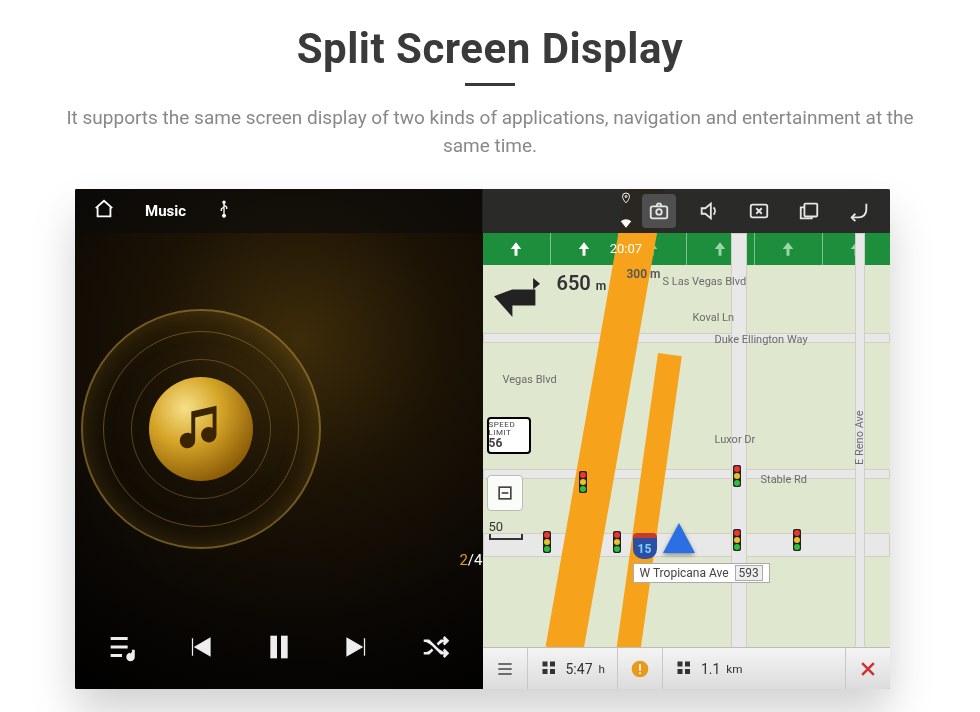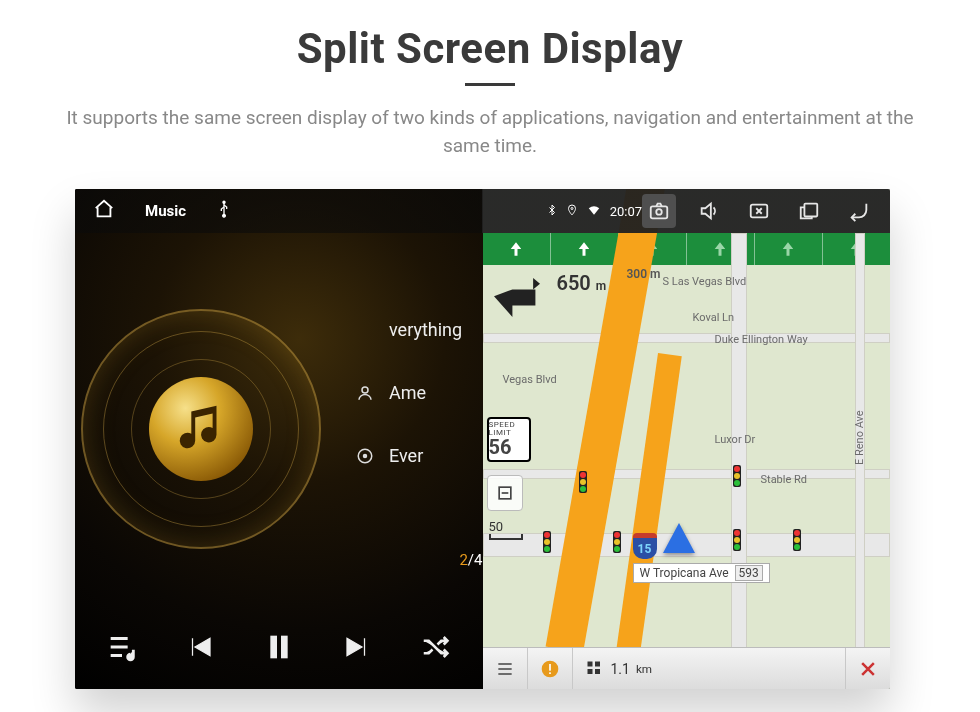--- a/index.html
+++ b/index.html
@@ -49,21 +49,21 @@
     display: flex;
     align-items: center;
     color: #fff;
     background: linear-gradient(to right, rgba(10,10,10,.6) 0%, rgba(10,10,10,.6) 50%, rgba(32,32,32,.95) 50%, rgba(32,32,32,.95) 100%);
     z-index: 50;
     font-size: 15px;
   }
   .topbar .left-group { display:flex; align-items:center; gap:30px; padding-left: 18px;}
   .topbar .spacer { flex:1; }
   .topbar .right-group { display:flex; align-items:center; gap:16px; padding-right: 14px;}
-  .topbar .status-icons { display:flex; align-items:center; gap:8px; font-size:13px;}
+  .topbar .status-icons { display:flex; align-items:center; gap:8px; font-size:13px;flex-direction:column;}
   .topbar .sys-btn { width:34px; height:34px; display:flex; align-items:center; justify-content:center; border-radius:4px;}
   .topbar .sys-btn svg { stroke:#e6e6e6; }
   .topbar .sys-btn.hl { background:#4f4f4f; }
   .tb-label { font-weight:700; }
 
   
   .pane-left {
     position:absolute;
     left:0; top:0;
     width:50%; height:100%;
@@ -177,21 +177,21 @@
   .turn-panel .dists { display:flex; flex-direction:column; font-weight:600;}
   .turn-panel .d2 { font-size:12px; color:#555; margin-top:2px;}
   .turn-panel .d1 { font-size:20px; }
 
   .speed-sign {
     position:absolute; left:4px; top:184px;
     width:44px; background:#fff; border:2px solid #000; border-radius:4px;
     padding:2px 0 3px 0; line-height:1;
   }
   .speed-sign .lbl{font-size:8px; letter-spacing:.5px;}
-  .speed-sign .val{font-size:20px; font-weight:700;}
+  .speed-sign .val{font-size:12px; font-weight:700;}
 
   .zoom-out {
     position:absolute; left:4px; top:242px;
     width:36px; height:36px; background:rgba(255,255,255,.85);
     border:1px solid #bbb; border-radius:4px;
     display:flex; align-items:center; justify-content:center;
   }
   .scale-bar {
     position:absolute; left:6px; top:286px;
     font-size:13px; color:#333;
@@ -343,44 +343,20 @@
       <div class="disc-outer"></div>
       <div class="disc-ring2"></div>
       <div class="disc-ring3"></div>
       <div class="disc-core">
         <svg viewBox="0 0 64 64">
             <path fill="#3b2400" d="M22 14l26-6v30a8 8 0 1 1-4-7V16l-18 4v24a8 8 0 1 1-4-7V14z"></path>
           </svg>
       </div>
     </div>
 
-    <div class="track-list">
-      <div class="track-row">
-        <span class="lead"></span>
-        <span>verything</span>
-      </div>
-      <div class="track-row">
-        <span class="lead">
-          <svg width="18" height="18" viewBox="0 0 24 24" fill="none" stroke="#ddd" stroke-width="2">
-              <circle cx="12" cy="8" r="4"></circle>
-              <path d="M4 21c0-4 4-7 8-7s8 3 8 7"></path>
-            </svg>
-        </span>
-        <span>Ame</span>
-      </div>
-      <div class="track-row">
-        <span class="lead">
-          <svg width="18" height="18" viewBox="0 0 24 24" fill="none" stroke="#ddd" stroke-width="2">
-              <circle cx="12" cy="12" r="9"></circle>
-              <circle cx="12" cy="12" r="2" fill="#ddd"></circle>
-            </svg>
-        </span>
-        <span>Ever</span>
-      </div>
-    </div>
 
     <div class="page-ind">
       <span class="cur">2</span><span class="tot">/</span><span class="tot">4</span>
     </div>
 
 
     <div class="music-controls">
       <span class="mc">
         <svg width="34" height="34" viewBox="0 0 24 24" fill="none" stroke-width="2">
             <path d="M4 6h12M4 12h12M4 18h8"></path>
@@ -532,20 +508,30 @@
       <div class="route-shield">15</div>
       <div class="you-arrow"></div>
 
       <div class="bottom-nav">
         <div class="cell">
           <svg viewBox="0 0 24 24" fill="none" stroke="#444" stroke-width="2">
               <path d="M4 6h16M4 12h16M4 18h16"></path>
             </svg>
         </div>
         <div class="cell">
+          <svg viewBox="0 0 24 24" fill="#333">
+              <rect x="3" y="3" width="6" height="6"></rect>
+              <rect x="3" y="12" width="6" height="6"></rect>
+              <rect x="12" y="3" width="6" height="6"></rect>
+              <rect x="12" y="12" width="6" height="6"></rect>
+            </svg>
+          <span>5:47</span>
+            <sub>h</sub>
+        </div>
+        <div class="cell">
           <svg viewBox="0 0 24 24" fill="#e79a1c">
               <circle cx="12" cy="12" r="10"></circle>
               <rect x="11" y="6" width="2" height="8" fill="#fff"></rect>
               <rect x="11" y="16" width="2" height="2" fill="#fff"></rect>
             </svg>
         </div>
         <div class="cell grow">
           <svg viewBox="0 0 24 24" fill="#333">
               <rect x="3" y="3" width="6" height="6"></rect>
               <rect x="3" y="12" width="6" height="6"></rect>

